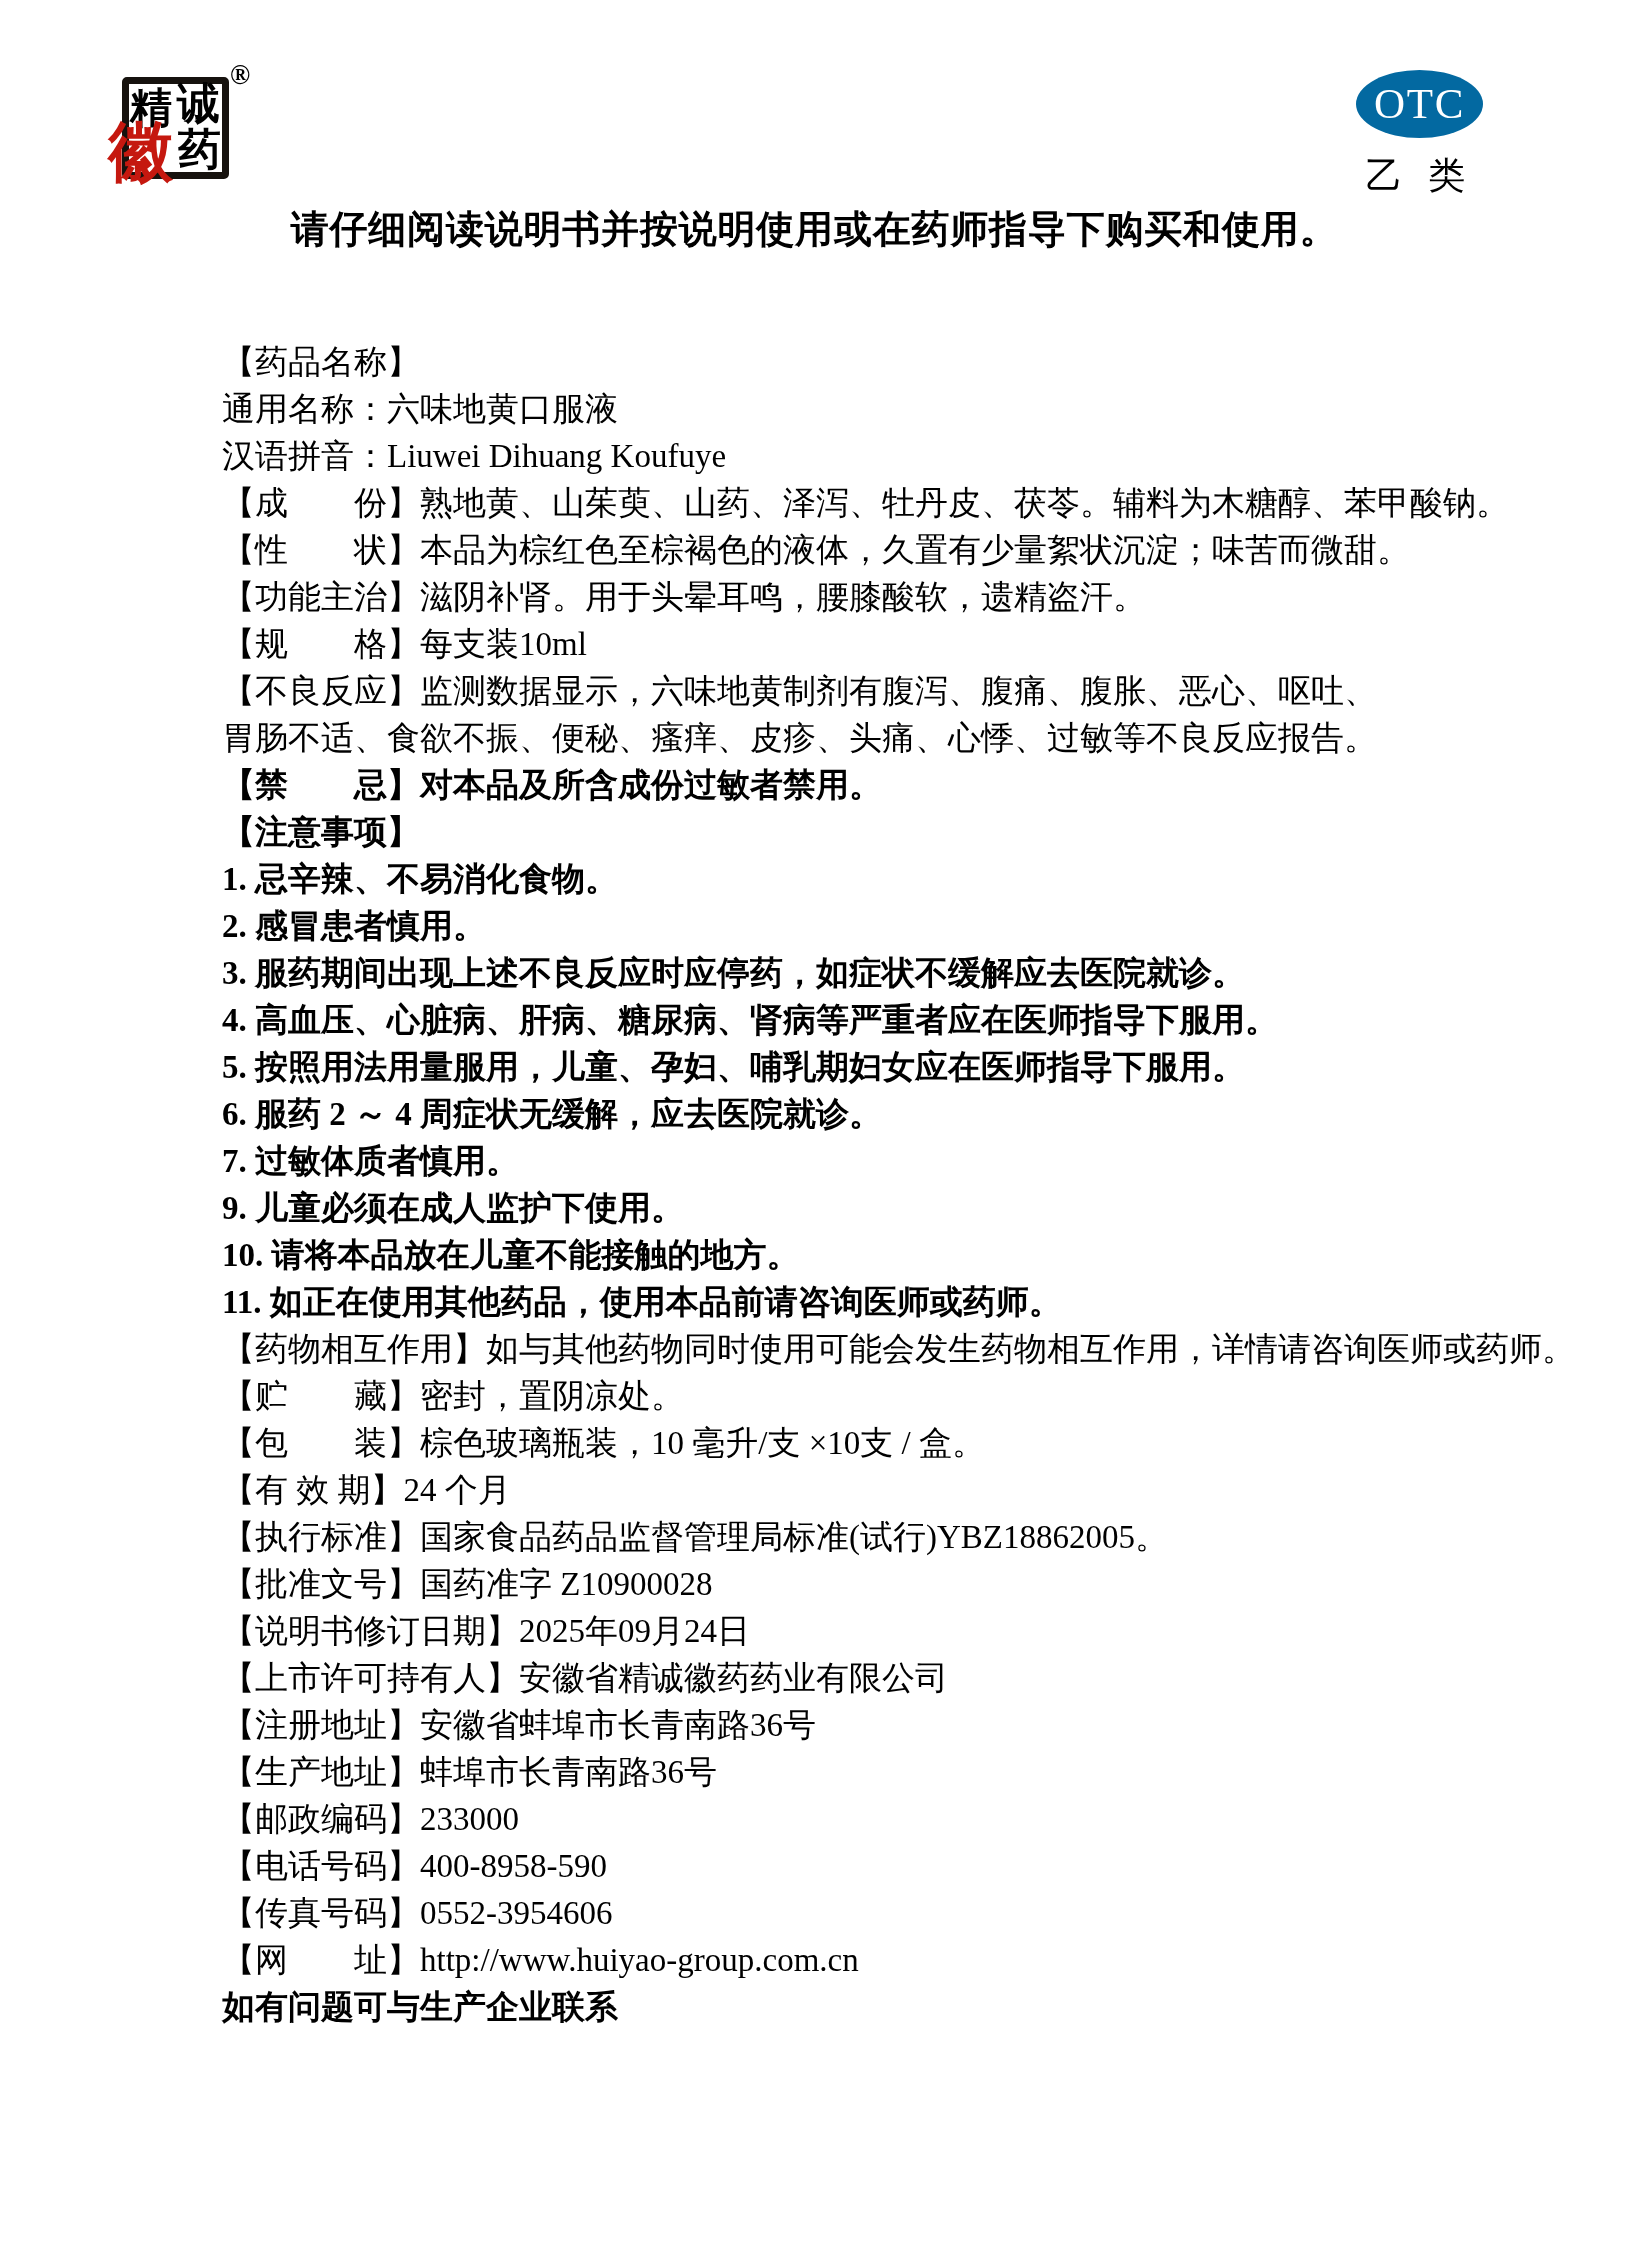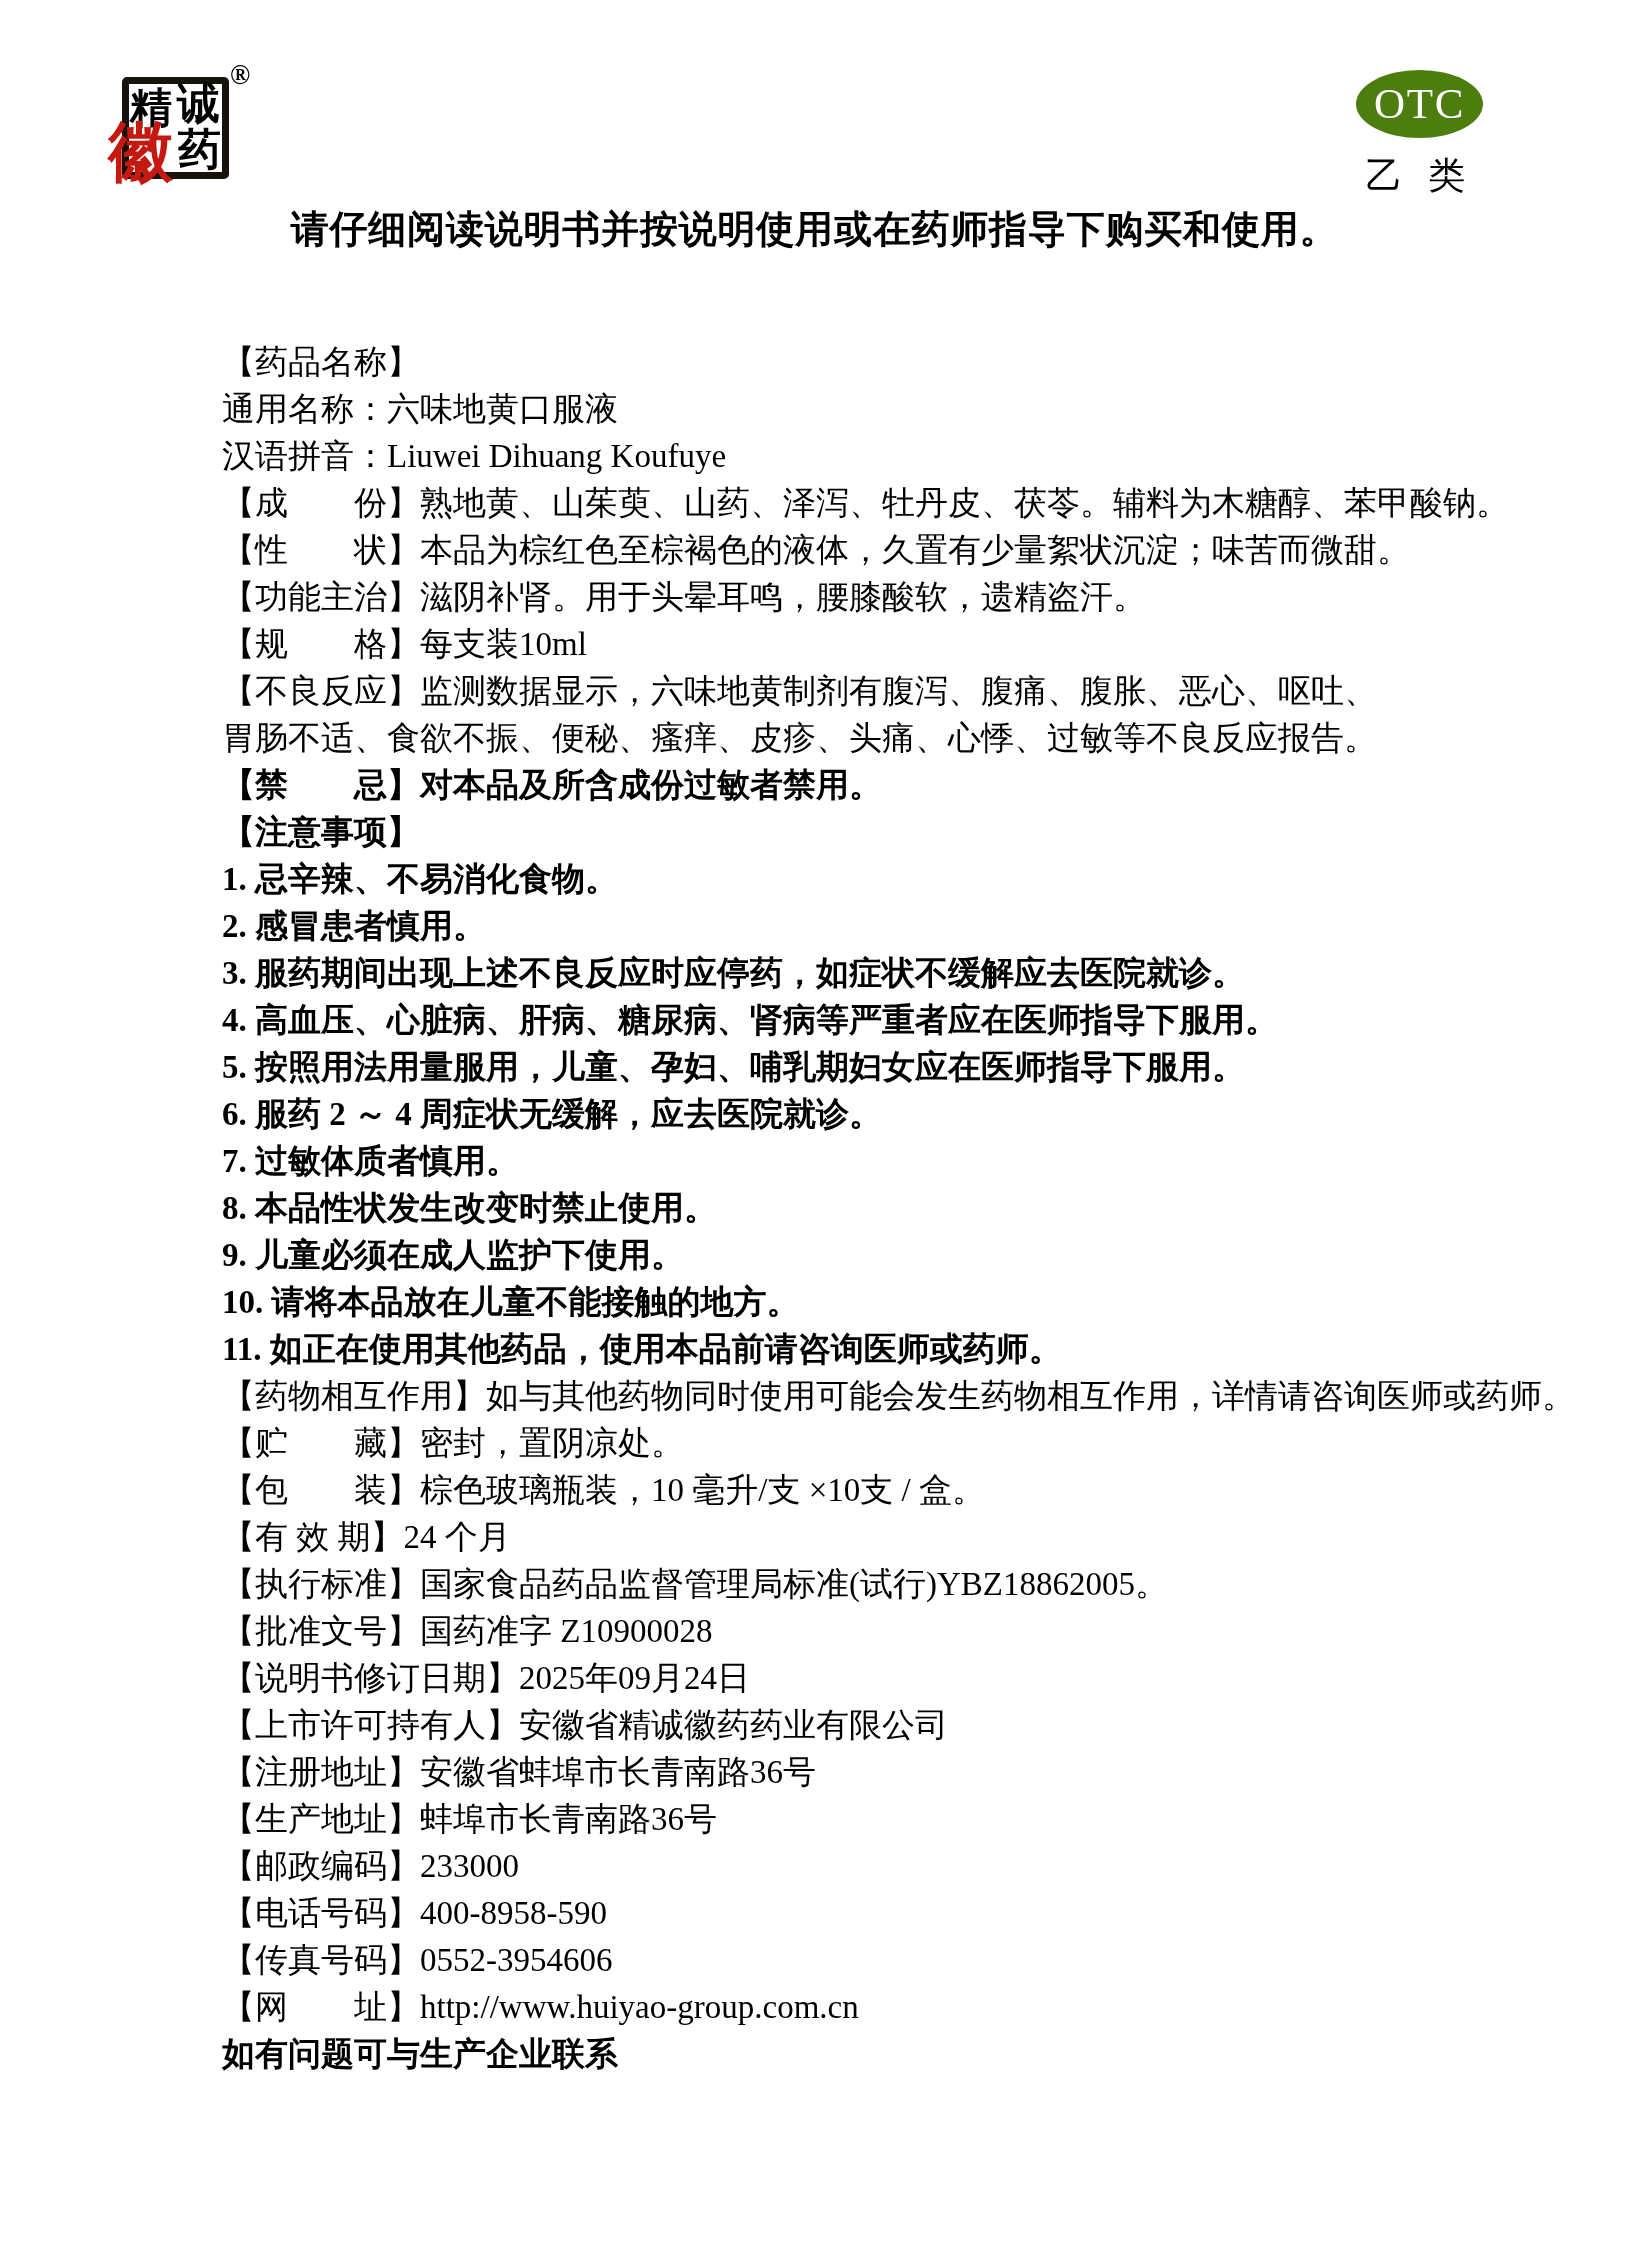--- a/index.html
+++ b/index.html
@@ -31,21 +31,21 @@
   }
   .subtitle{
     position:absolute;left:0;right:0;top:204px;text-align:center;
     font-size:38px;font-weight:900;letter-spacing:0.8px;
     font-family:"Liberation Sans","DejaVu Sans",sans-serif;
   }
 
   
   .otc{position:absolute;left:1356px;top:70px;width:127px;text-align:center;}
   .otc-ellipse{
-    width:127px;height:68px;border-radius:50%;background:#4d7c0f;
+    width:127px;height:68px;border-radius:50%;background:#0369a1;
     color:#fff;font-size:43px;line-height:68px;letter-spacing:1.7px;
     font-family:"Liberation Serif","DejaVu Serif",serif;
   }
   .otc-class{
     margin-top:13.4px;font-size:37px;letter-spacing:8.3px;
     font-family:"Liberation Serif","DejaVu Serif",serif;
   }
 
   
   .content{position:absolute;left:198px;top:339px;width:1385px;margin-left:24px;}
@@ -88,21 +88,20 @@
     <div class="line">胃肠不适、食欲不振、便秘、瘙痒、皮疹、头痛、心悸、过敏等不良反应报告。</div>
     <div class="line b">【禁　　忌】对本品及所含成份过敏者禁用。</div>
     <div class="line b">【注意事项】</div>
     <div class="line b">1. 忌辛辣、不易消化食物。</div>
     <div class="line b">2. 感冒患者慎用。</div>
     <div class="line b">3. 服药期间出现上述不良反应时应停药，如症状不缓解应去医院就诊。</div>
     <div class="line b">4. 高血压、心脏病、肝病、糖尿病、肾病等严重者应在医师指导下服用。</div>
     <div class="line b">5. 按照用法用量服用，儿童、孕妇、哺乳期妇女应在医师指导下服用。</div>
     <div class="line b">6. 服药 2 ～ 4 周症状无缓解，应去医院就诊。</div>
     <div class="line b">7. 过敏体质者慎用。</div>
-    <div class="line b">8. 本品性状发生改变时禁止使用。</div>
     <div class="line b">9. 儿童必须在成人监护下使用。</div>
     <div class="line b">10. 请将本品放在儿童不能接触的地方。</div>
     <div class="line b">11. 如正在使用其他药品，使用本品前请咨询医师或药师。</div>
     <div class="line">【药物相互作用】如与其他药物同时使用可能会发生药物相互作用，详情请咨询医师或药师。</div>
     <div class="line">【贮　　藏】密封，置阴凉处。</div>
     <div class="line">【包　　装】棕色玻璃瓶装，10 毫升/支 ×10支 / 盒。</div>
     <div class="line">【有 效 期】24 个月</div>
     <div class="line">【执行标准】国家食品药品监督管理局标准(试行)YBZ18862005。</div>
     <div class="line">【批准文号】国药准字 Z10900028</div>
     <div class="line">【说明书修订日期】2025年09月24日</div>

